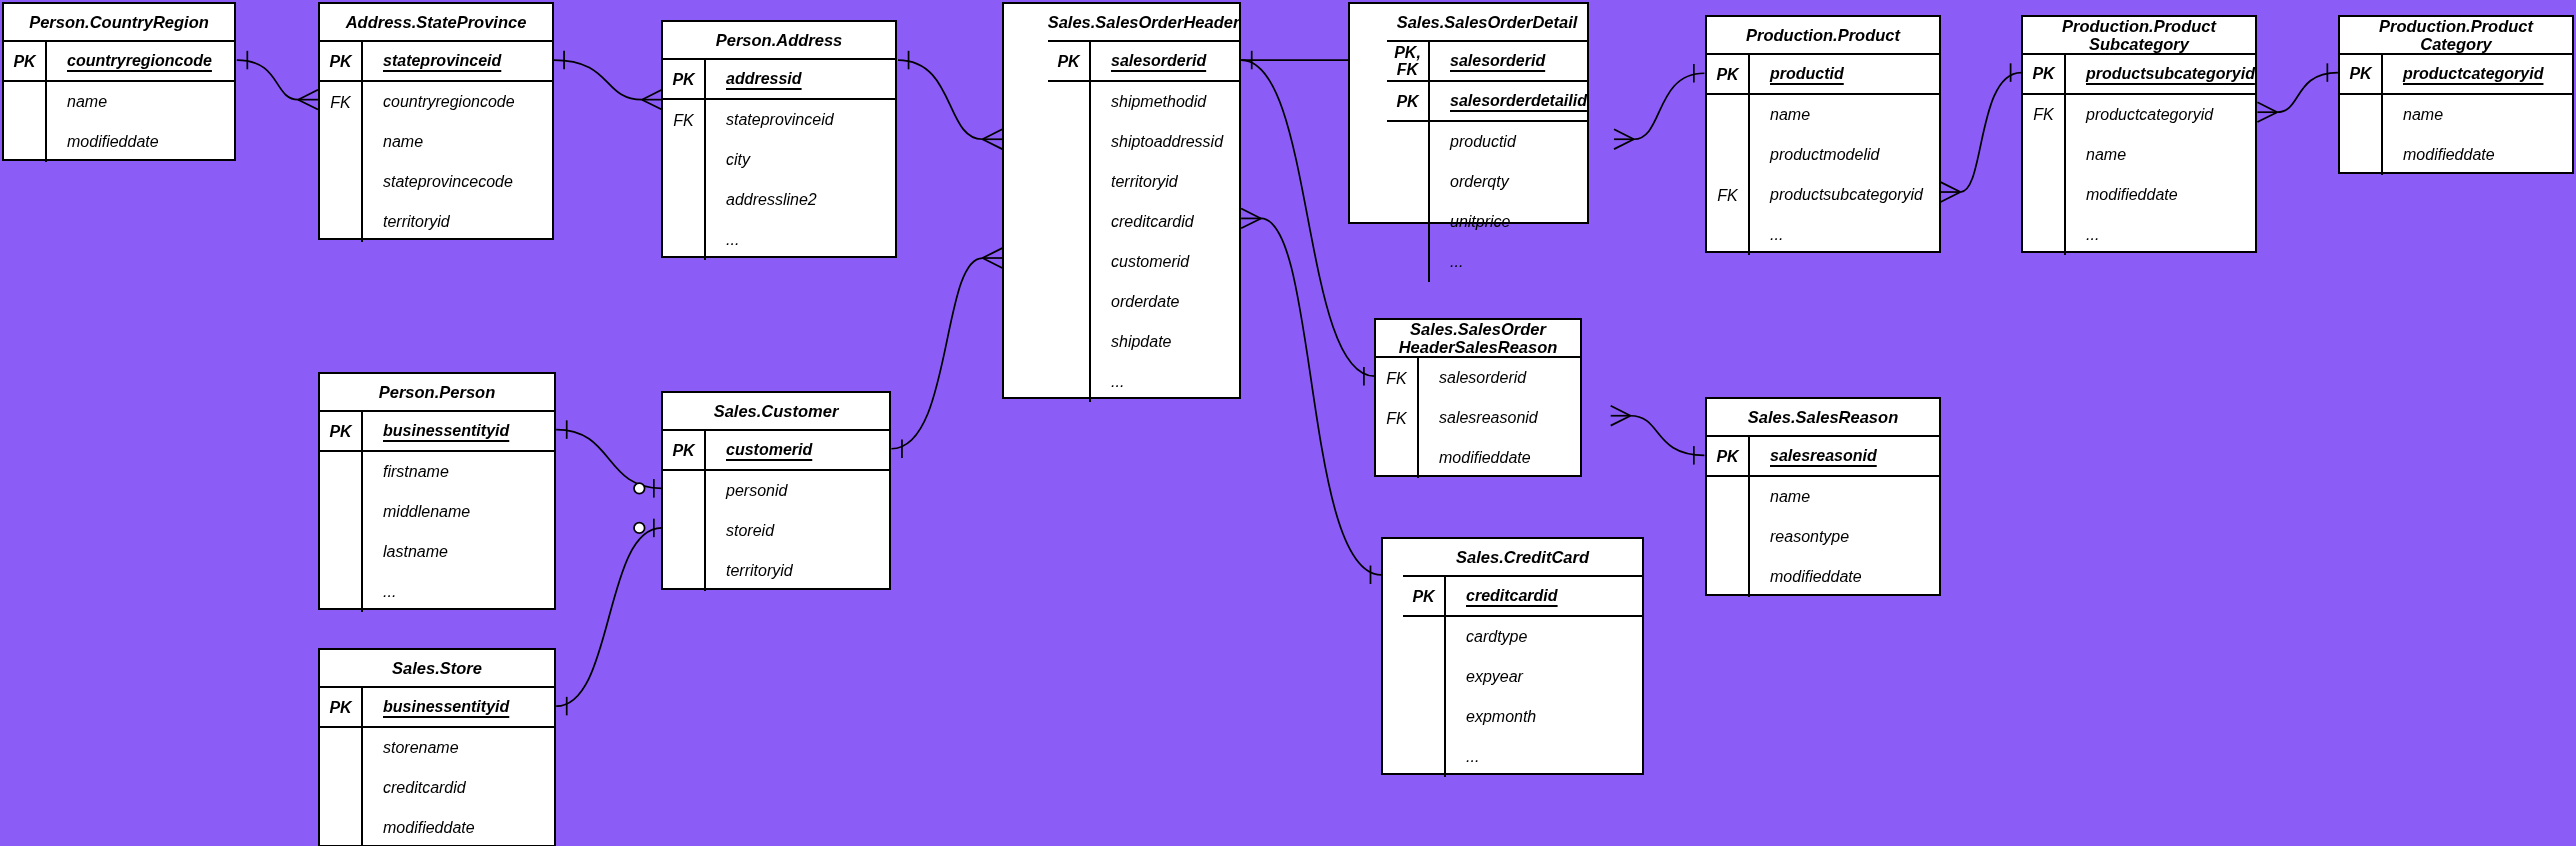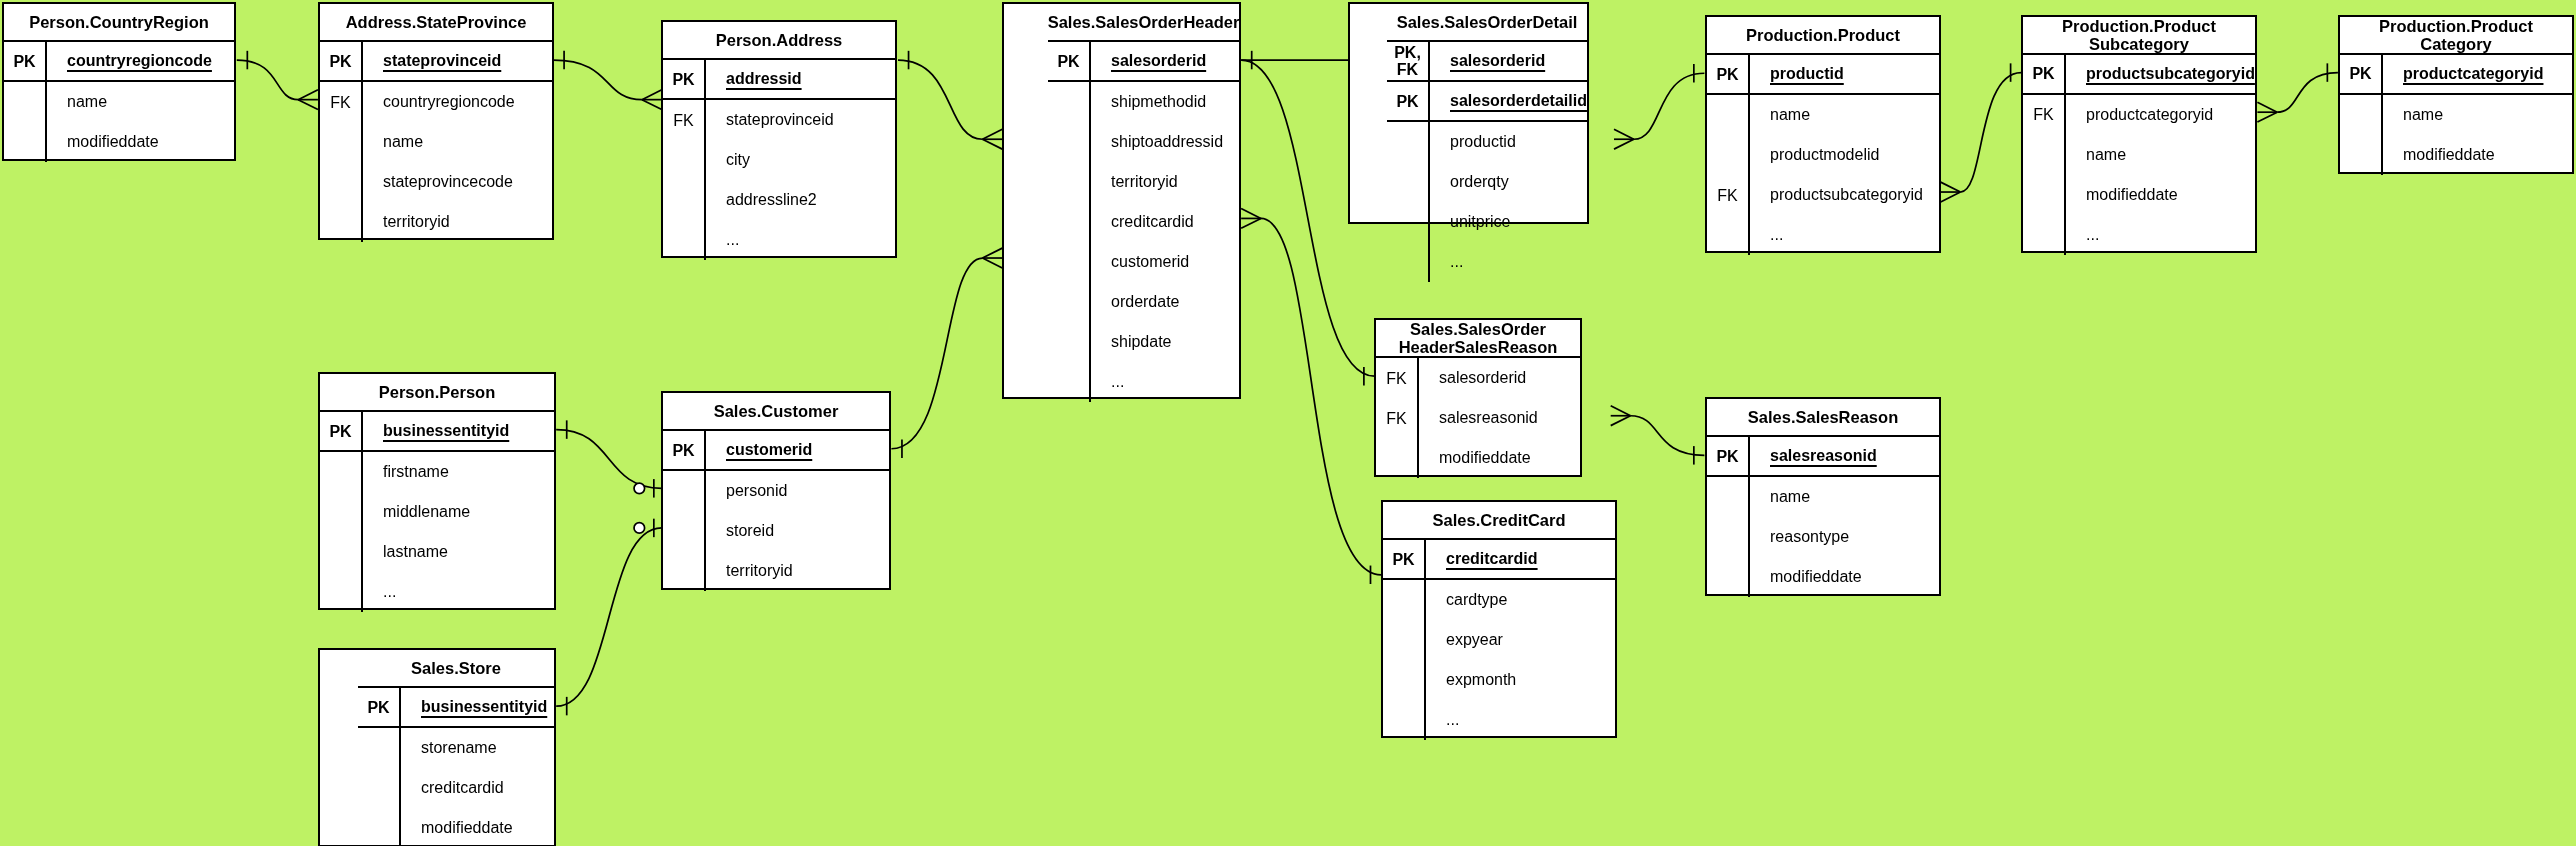--- a/index.html
+++ b/index.html
@@ -1,17 +1,17 @@
 <!DOCTYPE html>
 <html style="font-size:10.6px"><head>
 <meta charset="utf-8">
 <style>
   html,body{margin:0;padding:0;background:#ffffff;}
-  #canvas{position:relative;background:#bef264;overflow:hidden;
-          font-family:"Liberation Sans", sans-serif;}
+  #canvas{position:relative;background:#8b5cf6;overflow:hidden;
+          font-family:"Liberation Sans", sans-serif;font-style:italic;}
   #edges{position:absolute;left:0;top:0;}
   #edges path{fill:none;stroke:#000000;stroke-width:2.6px;}
   #edges line{stroke:#000000;stroke-width:2.6px;}
   #edges circle{fill:#ffffff;stroke:#000000;stroke-width:2.6px;}
   .entity{position:absolute;background:#ffffff;border:2px solid #000000;
           box-sizing:border-box;}
   .entity .title{height:38px;border-bottom:2px solid #000000;display:flex;
           align-items:center;justify-content:center;font-weight:bold;
           font-size:16.5px;line-height:18px;white-space:pre-line;text-align:center;
           box-sizing:border-box;color:#000;}
@@ -318,21 +318,21 @@
         </div>
         <div class="erow">
           <div class="key"></div>
           <div class="fname">storeid</div>
         </div>
         <div class="erow">
           <div class="key"></div>
           <div class="fname">territoryid</div>
         </div>
       </div>
-      <div class="entity" style="left: 318px; top: 648px; width: 238px; height: 199px; padding-left: 38px;">
+      <div class="entity" style="left: 318px; top: 648px; width: 238px; height: 199px;">
         <div class="title">Sales.Store</div>
         <div class="erow pkrow sep">
           <div class="key">PK</div>
           <div class="fname">businessentityid</div>
         </div>
         <div class="erow">
           <div class="key"></div>
           <div class="fname">storename</div>
         </div>
         <div class="erow">
@@ -372,21 +372,21 @@
         </div>
         <div class="erow">
           <div class="key"></div>
           <div class="fname">reasontype</div>
         </div>
         <div class="erow">
           <div class="key"></div>
           <div class="fname">modifieddate</div>
         </div>
       </div>
-      <div class="entity" style="left: 1381px; top: 500px; width: 236px; height: 238px;">
+      <div class="entity" style="left: 1381px; top: 537px; width: 263px; height: 238px; padding-left: 20px;">
         <div class="title">Sales.CreditCard</div>
         <div class="erow pkrow sep">
           <div class="key">PK</div>
           <div class="fname">creditcardid</div>
         </div>
         <div class="erow">
           <div class="key"></div>
           <div class="fname">cardtype</div>
         </div>
         <div class="erow">

